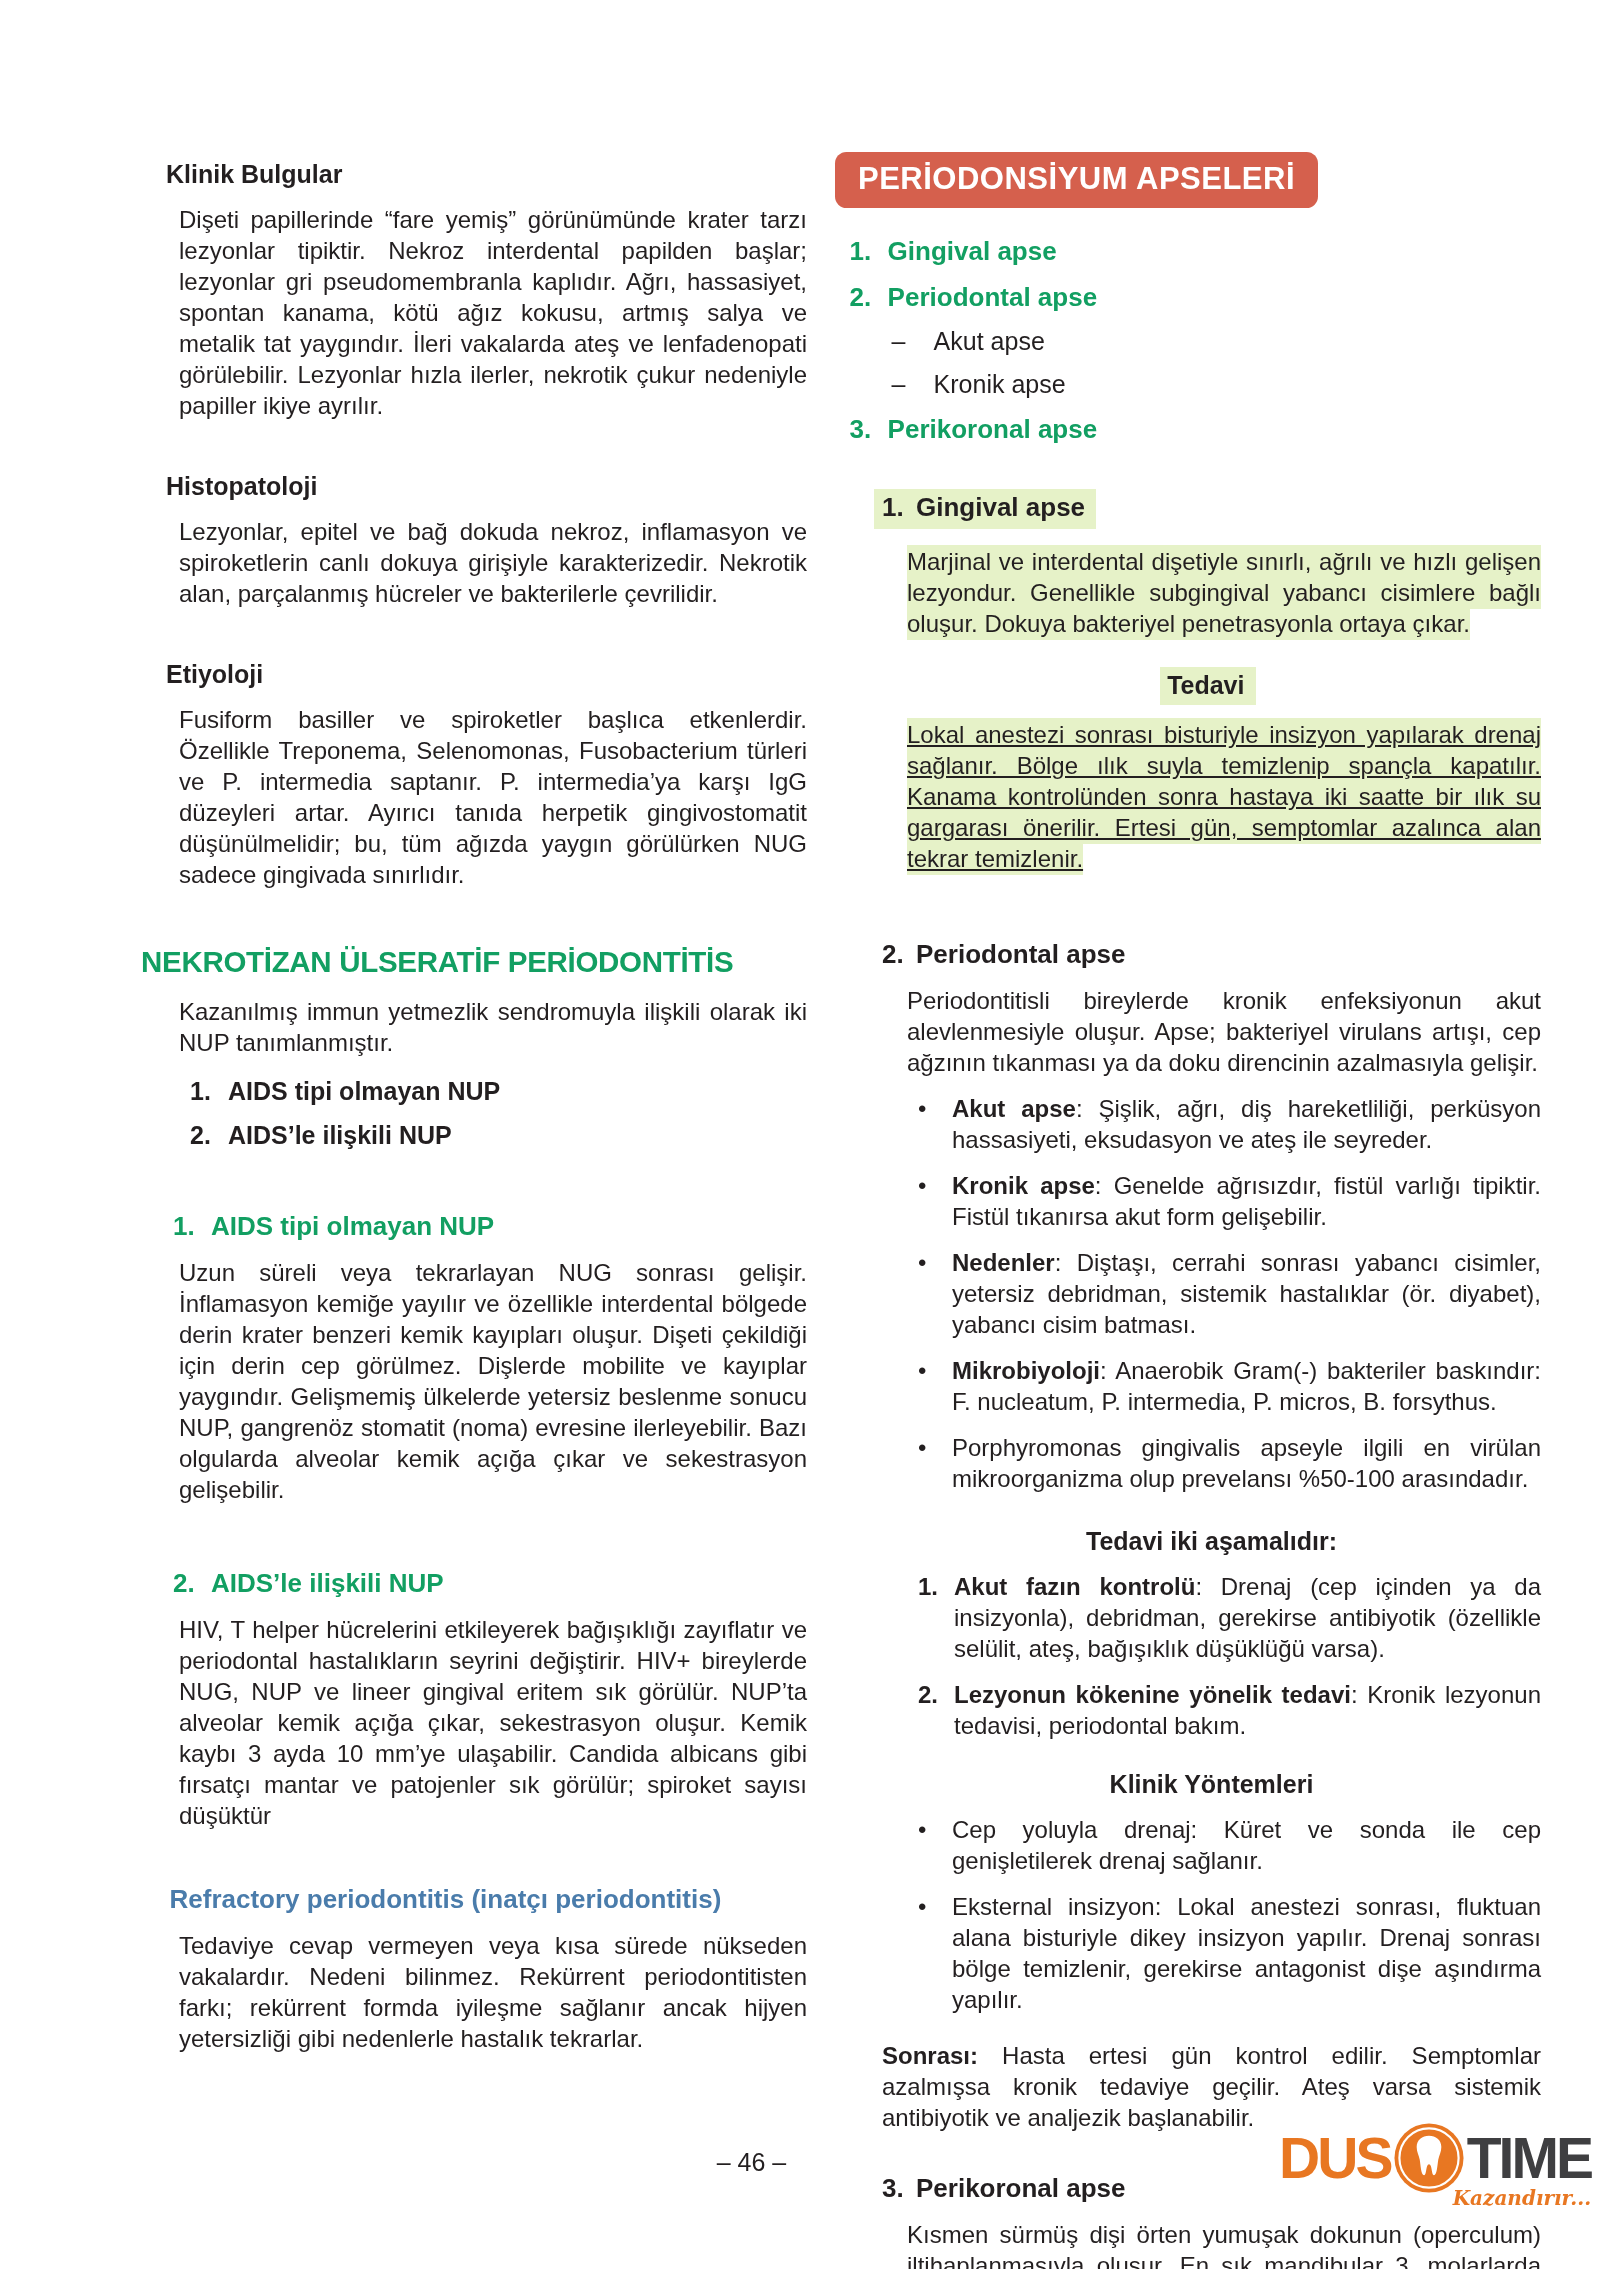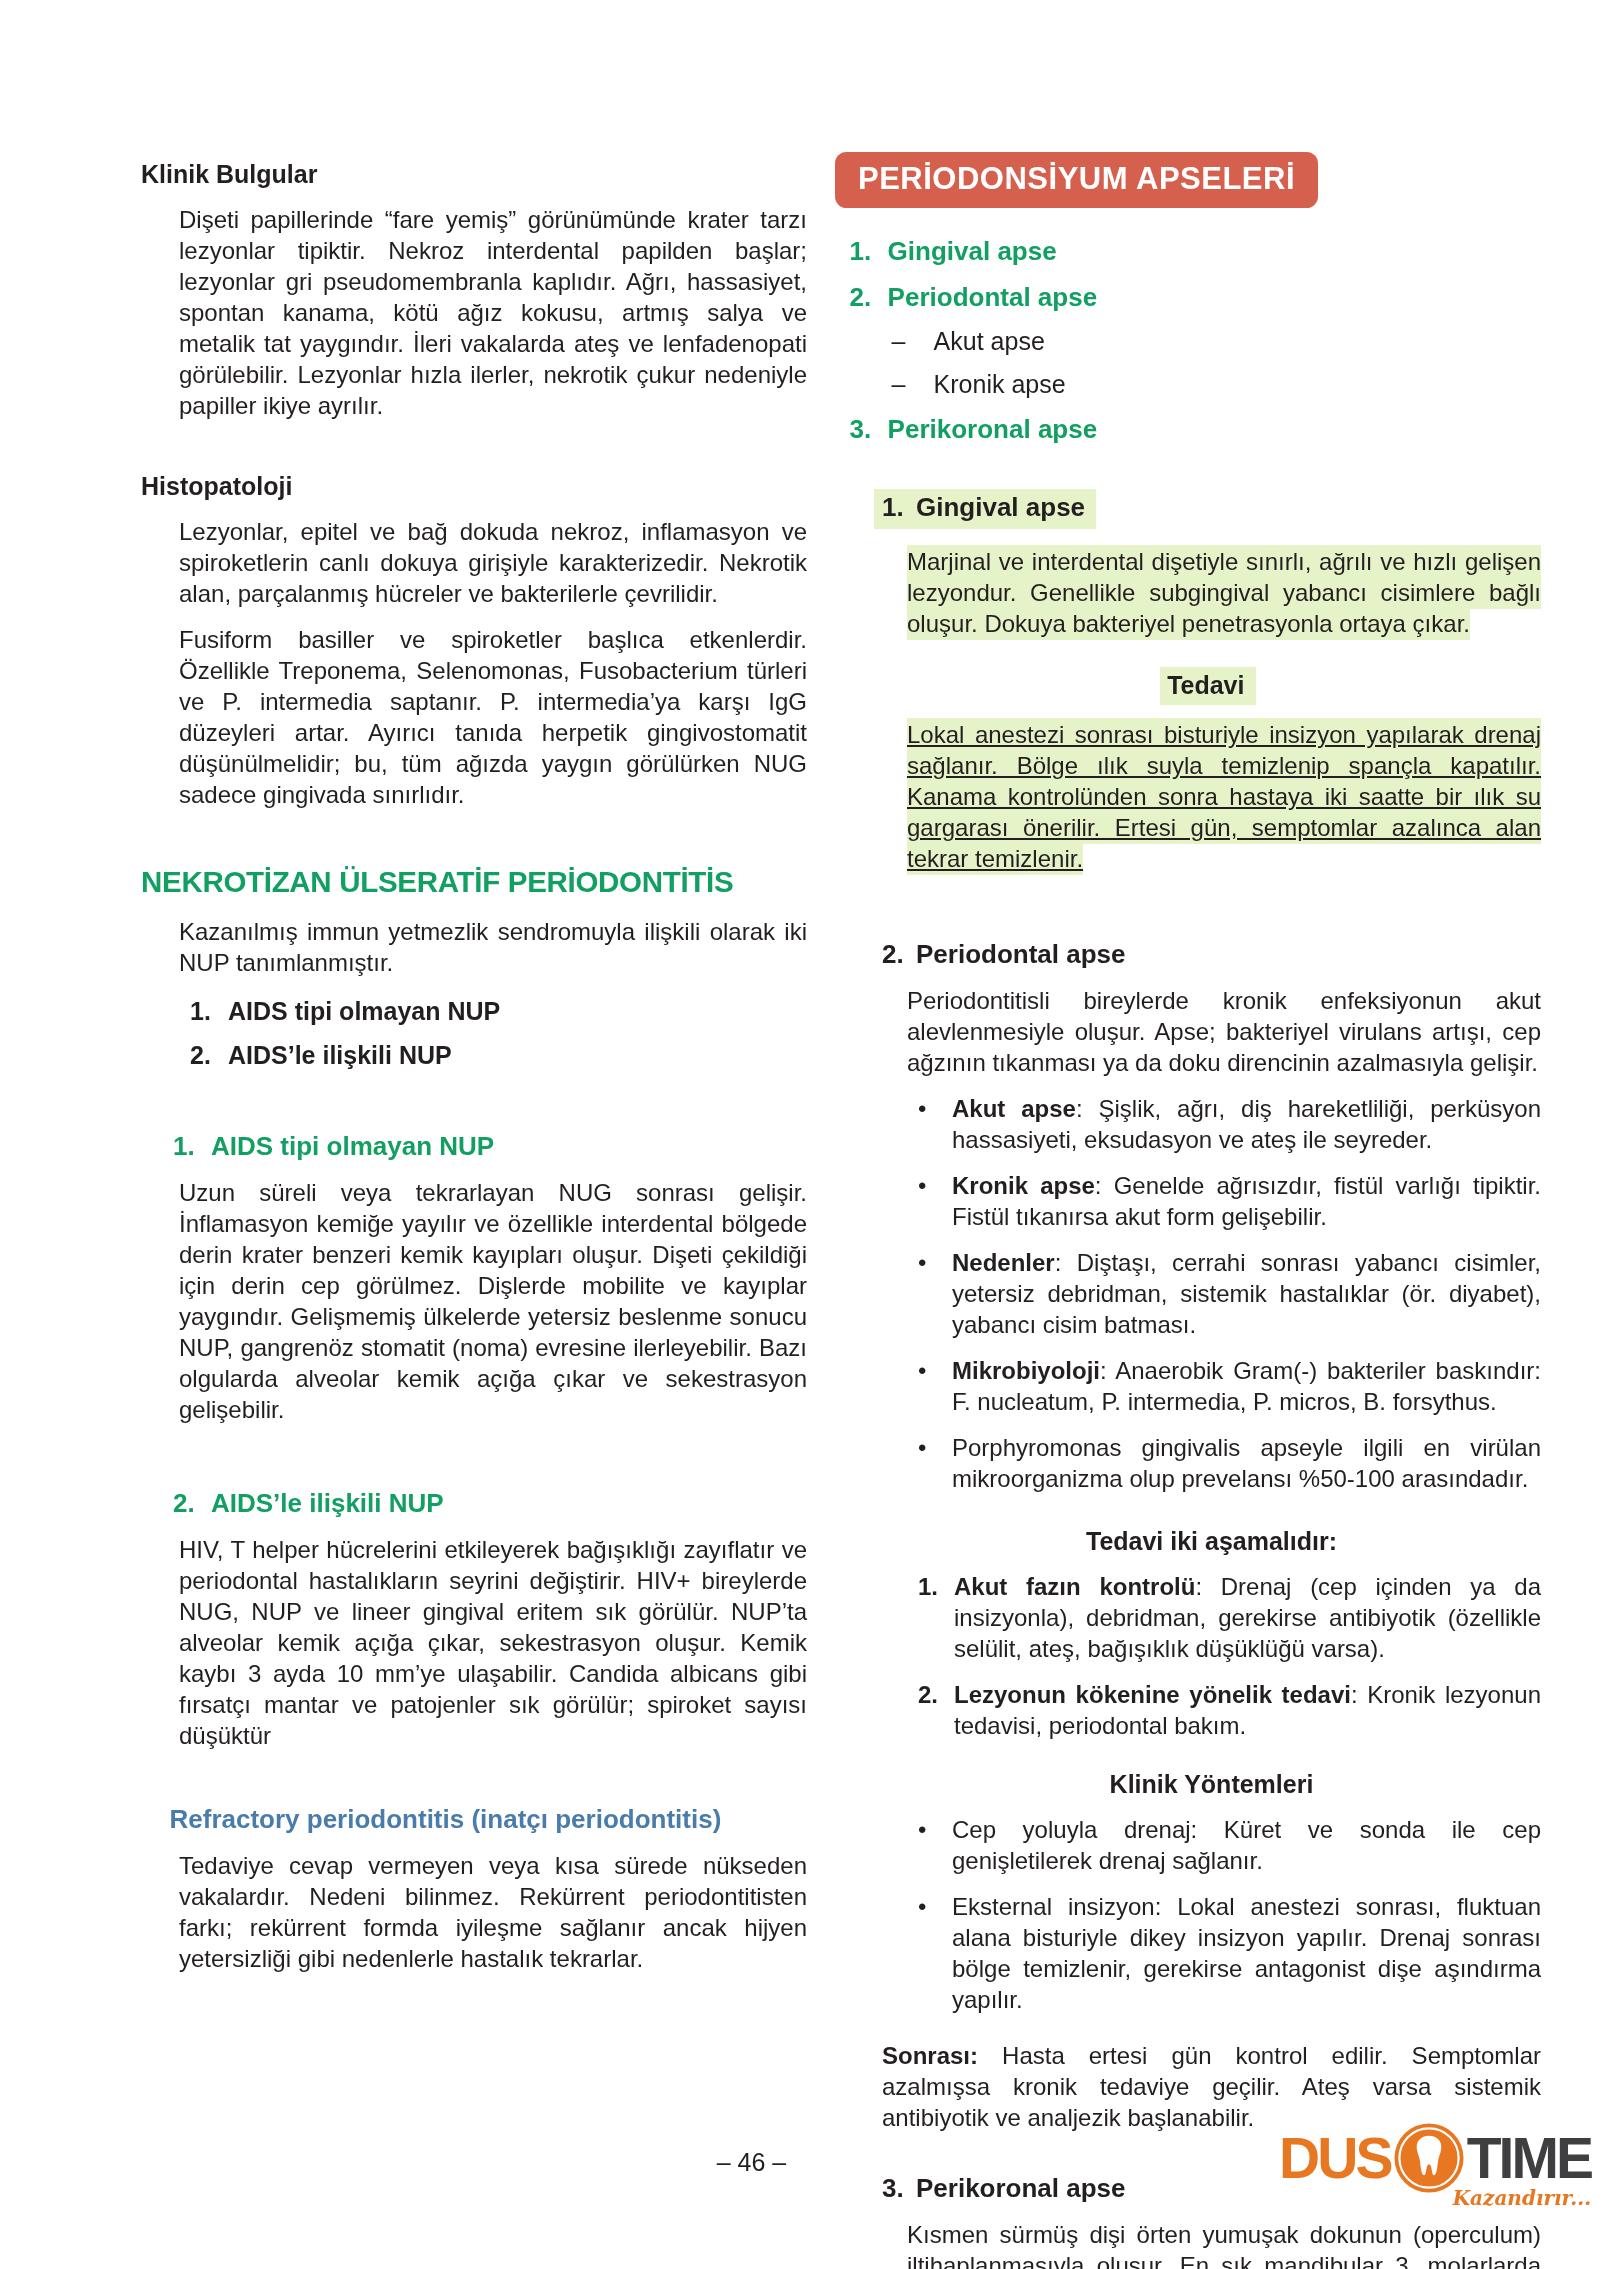--- a/index.html
+++ b/index.html
@@ -9,21 +9,21 @@
   *{margin:0;padding:0;box-sizing:border-box;}
   html,body{background:#ffffff;}
   body{
     width:1618px;height:2269px;position:relative;overflow:hidden;
     font-family:"Liberation Sans", sans-serif;color:var(--ink);
   }
   .col{position:absolute;top:160px;}
   .col-left{left:141px;width:666px;}
   .col-right{left:861px;width:680px;top:152px;}
 
-  .h-black{font-weight:bold;font-size:25px;color:var(--ink);}
+  .h-black{font-weight:bold;font-size:25px;color:var(--ink);margin-left:25px;}
   .para{font-size:24px;line-height:31px;text-align:justify;margin:15px 0 0 38px;}
   .gap-lg{margin-top:51px;}
 
   .h-green-major{font-weight:bold;font-size:29.5px;color:var(--green);margin:55px 0 0 0;letter-spacing:-0.3px;}
   .intro{margin-top:17px;}
 
   .num-list{margin:19px 0 0 49px;}
   .num-item{display:flex;font-weight:bold;font-size:25px;margin-top:15px;}
   .num-item .n{width:38px;flex:none;}
 
@@ -79,20 +79,21 @@
 <body>
 
 <div class="col col-left">
 
   <div class="h-black">Klinik Bulgular</div>
   <div class="para">Dişeti papillerinde “fare yemiş” görünümünde krater tarzı lezyonlar tipiktir. Nekroz interdental papilden başlar; lezyonlar gri pseudomembranla kaplıdır. Ağrı, hassasiyet, spontan kanama, kötü ağız kokusu, artmış salya ve metalik tat yaygındır. İleri vakalarda ateş ve lenfadenopati görülebilir. Lezyonlar hızla ilerler, nekrotik çukur nedeniyle papiller ikiye ayrılır.</div>
 
   <div class="h-black gap-lg">Histopatoloji</div>
   <div class="para">Lezyonlar, epitel ve bağ dokuda nekroz, inflamasyon ve spiroketlerin canlı dokuya girişiyle karakterizedir. Nekrotik alan, parçalanmış hücreler ve bakterilerle çevrilidir.</div>
 
+  <div class="h-black gap-lg">Etiyoloji</div>
   <div class="para">Fusiform basiller ve spiroketler başlıca etkenlerdir. Özellikle Treponema, Selenomonas, Fusobacterium türleri ve P. intermedia saptanır. P. intermedia’ya karşı IgG düzeyleri artar. Ayırıcı tanıda herpetik gingivostomatit düşünülmelidir; bu, tüm ağızda yaygın görülürken NUG sadece gingivada sınırlıdır.</div>
 
   <div class="h-green-major">NEKROTİZAN ÜLSERATİF PERİODONTİTİS</div>
   <div class="para intro">Kazanılmış immun yetmezlik sendromuyla ilişkili olarak iki NUP tanımlanmıştır.</div>
 
   <div class="num-list">
     <div class="num-item">
       <span class="n">1.</span>
       <span>AIDS tipi olmayan NUP</span>
     </div>

